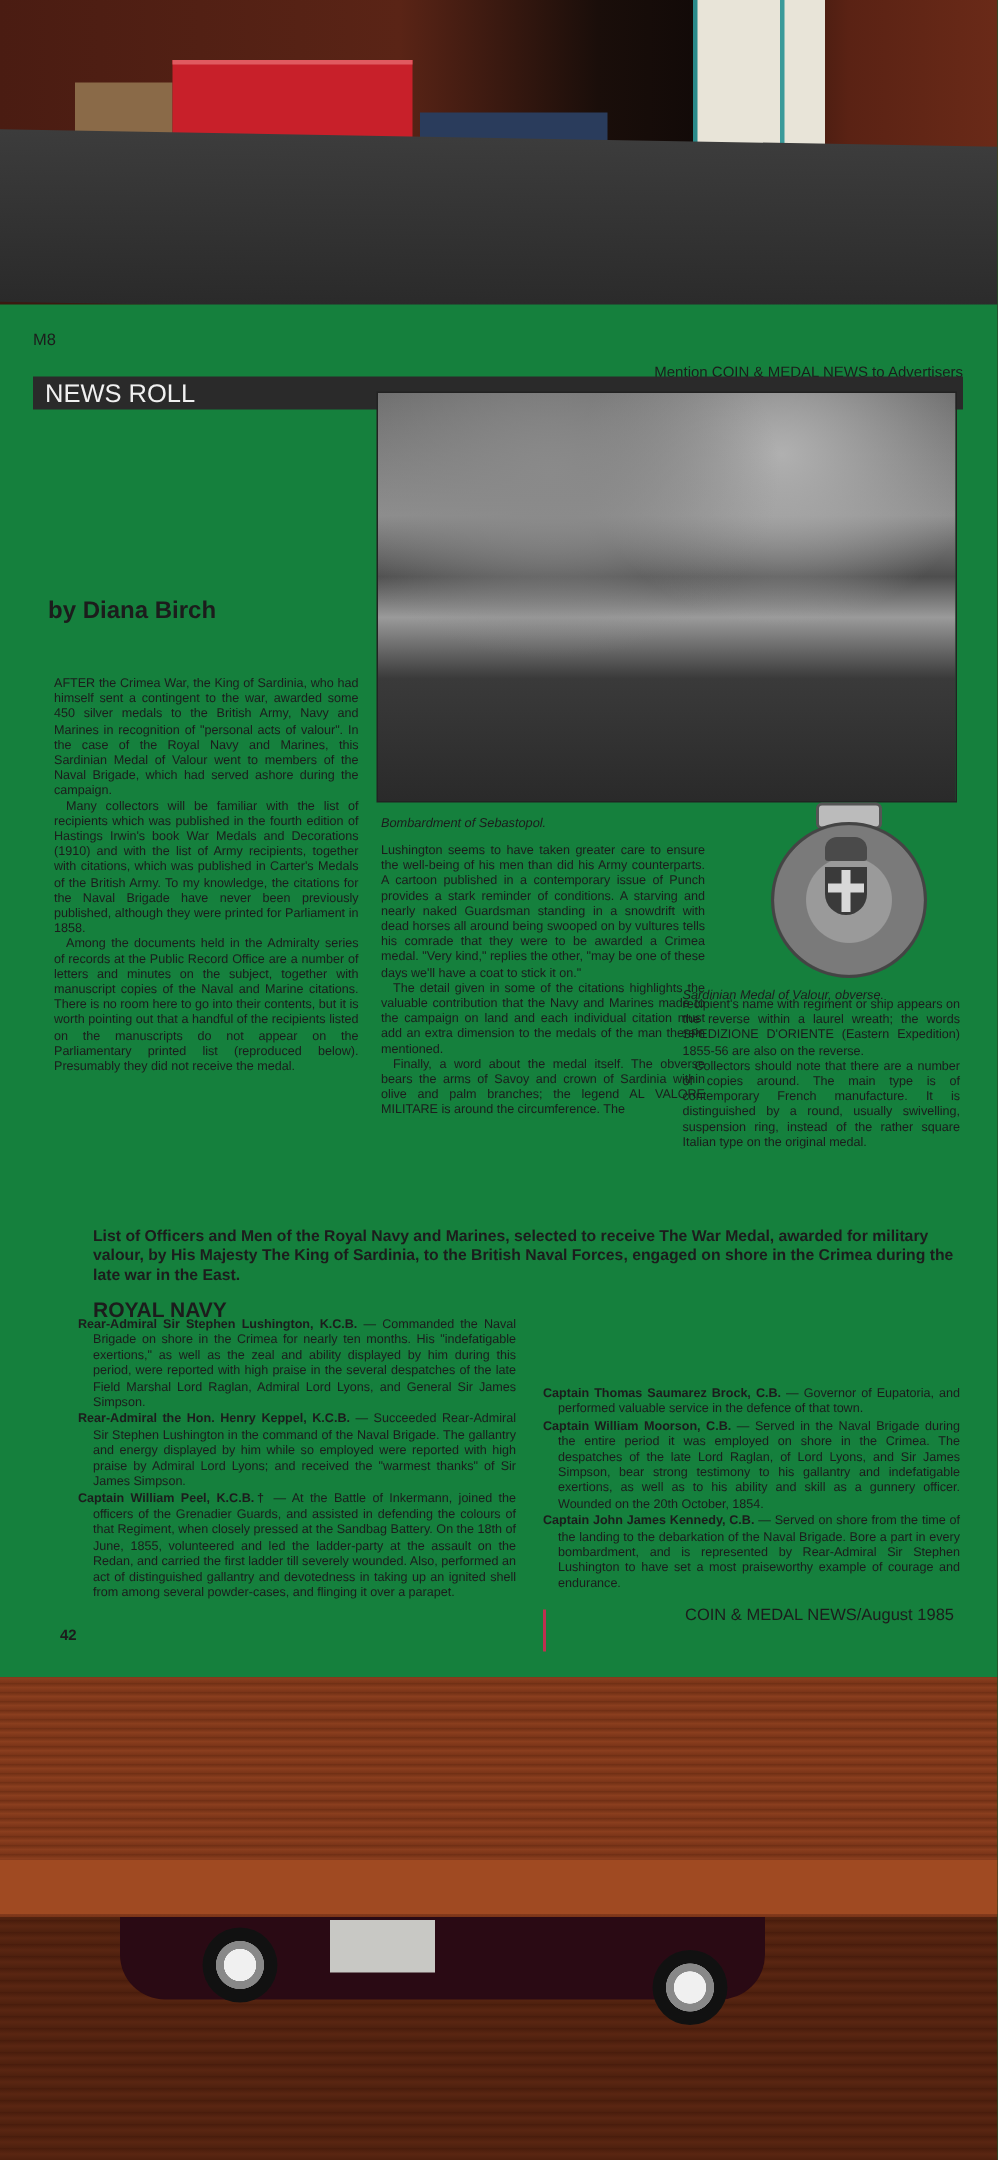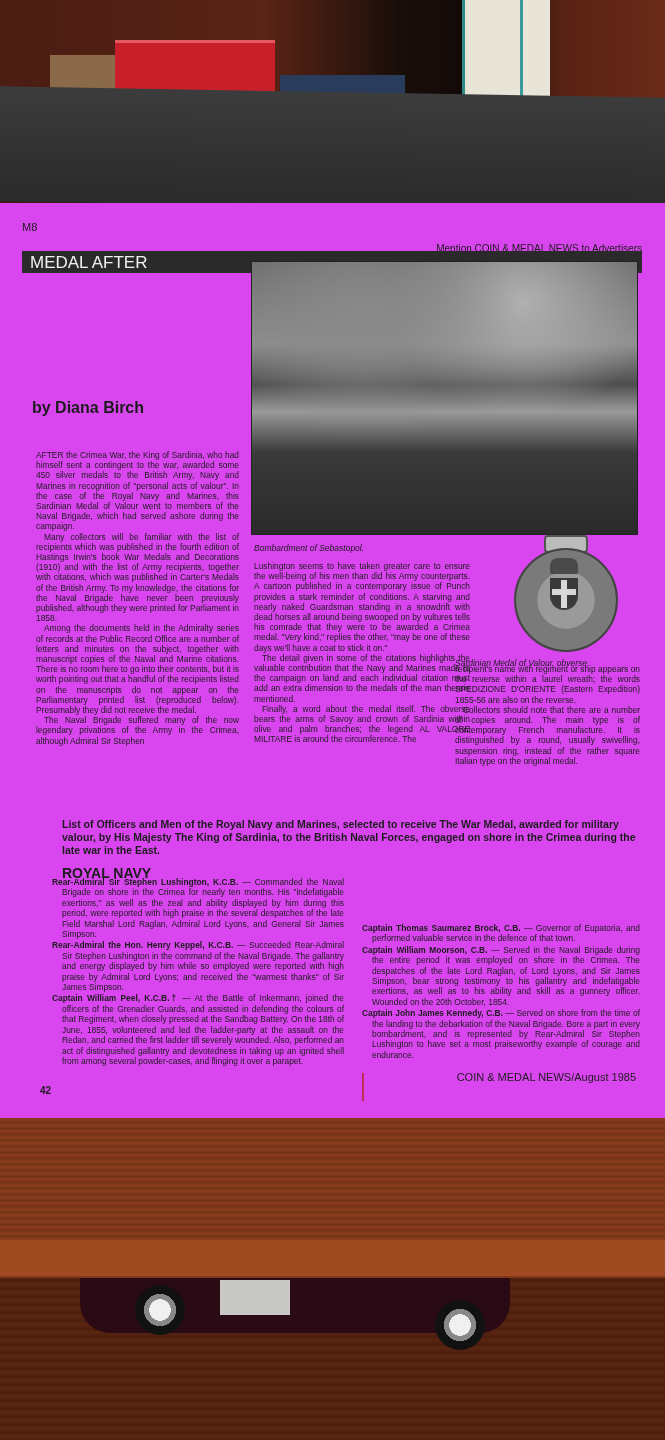--- a/index.html
+++ b/index.html
@@ -32,21 +32,21 @@
     position:absolute; left:0; top:1278px; width:665px; height:162px;
     background:repeating-linear-gradient(0deg,#4e200e 0px,#5a2612 4px,#481c0c 8px);
   }
   .car { position:absolute; left:80px; top:1278px; width:430px; height:55px; background:#2a0a14; border-radius:0 0 30px 30px; }
   .car .win { position:absolute; left:140px; top:2px; width:70px; height:35px; background:#c8c8c4; }
   .wheel { position:absolute; width:50px; height:50px; border-radius:50%; background:radial-gradient(circle,#f0f0f0 0 30%,#888 31% 45%,#111 46%); }
 
   
   .paper {
     position:absolute; left:0; top:203px; width:665px; height:915px;
-    background:#d946ef;
+    background:#15803d;
   }
   .page { position:absolute; left:22px; top:10px; width:620px; height:895px; color:#1c1c1c; }
   .folio { position:absolute; left:0; top:8px; font-size:11px; }
   .mention { position:absolute; right:0; top:30px; font-size:10px; }
   .band { position:absolute; left:0; top:38px; width:620px; height:22px; background:#2a2a2a; }
   .band-label { position:absolute; left:8px; top:40px; color:#f0f0f0; font-size:17px; }
   .headline { position:absolute; left:8px; top:82px; width:215px; font-size:27px; font-weight:bold; line-height:32px; }
   .byline { position:absolute; left:10px; top:186px; font-size:16px; font-weight:bold; }
   .col { position:absolute; font-size:8.4px; line-height:10.2px; text-align:justify; }
   .col p { margin:0; text-indent:8px; }
@@ -94,40 +94,39 @@
 <div class="box-red"></div>
 <div class="box-blue"></div>
 <div class="book-white"></div>
 <div class="board"></div>
 
 <div class="paper">
   <div class="page">
     <div class="folio">M8</div>
     <div class="mention">Mention COIN &amp; MEDAL NEWS to Advertisers</div>
     <div class="band"></div>
-    <div class="band-label">MEDAL AFTER</div>
+    <div class="band-label">NEWS ROLL</div>
 
     <div class="byline">by Diana Birch</div>
 
     <div class="illus"></div>
     <div class="caption cap1">Bombardment of Sebastopol.</div>
 
     <div class="medal-ring"></div>
     <div class="medal"></div>
     <div class="crown"></div>
     <div class="shield"></div>
     <div class="cross-v"></div>
     <div class="cross-h"></div>
     <div class="caption cap2">Sardinian Medal of Valour, obverse.</div>
 
     <div class="col col1">
       <p class="first">AFTER the Crimea War, the King of Sardinia, who had himself sent a contingent to the war, awarded some 450 silver medals to the British Army, Navy and Marines in recognition of "personal acts of valour". In the case of the Royal Navy and Marines, this Sardinian Medal of Valour went to members of the Naval Brigade, which had served ashore during the campaign.</p>
       <p>Many collectors will be familiar with the list of recipients which was published in the fourth edition of Hastings Irwin's book War Medals and Decorations (1910) and with the list of Army recipients, together with citations, which was published in Carter's Medals of the British Army. To my knowledge, the citations for the Naval Brigade have never been previously published, although they were printed for Parliament in 1858.</p>
       <p>Among the documents held in the Admiralty series of records at the Public Record Office are a number of letters and minutes on the subject, together with manuscript copies of the Naval and Marine citations. There is no room here to go into their contents, but it is worth pointing out that a handful of the recipients listed on the manuscripts do not appear on the Parliamentary printed list (reproduced below). Presumably they did not receive the medal.</p>
-      <p>The Naval Brigade suffered many of the now legendary privations of the Army in the Crimea, although Admiral Sir Stephen</p>
     </div>
     <div class="col col2">
       <p class="first">Lushington seems to have taken greater care to ensure the well-being of his men than did his Army counterparts. A cartoon published in a contemporary issue of Punch provides a stark reminder of conditions. A starving and nearly naked Guardsman standing in a snowdrift with dead horses all around being swooped on by vultures tells his comrade that they were to be awarded a Crimea medal. "Very kind," replies the other, "may be one of these days we'll have a coat to stick it on."</p>
       <p>The detail given in some of the citations highlights the valuable contribution that the Navy and Marines made to the campaign on land and each individual citation must add an extra dimension to the medals of the man therein mentioned.</p>
       <p>Finally, a word about the medal itself. The obverse bears the arms of Savoy and crown of Sardinia within olive and palm branches; the legend AL VALORE MILITARE is around the circumference. The</p>
     </div>
     <div class="col col3" style="top:451px;">
       <p class="first">recipient's name with regiment or ship appears on the reverse within a laurel wreath; the words SPEDIZIONE D'ORIENTE (Eastern Expedition) 1855-56 are also on the reverse.</p>
       <p>Collectors should note that there are a number of copies around. The main type is of contemporary French manufacture. It is distinguished by a round, usually swivelling, suspension ring, instead of the rather square Italian type on the original medal.</p>
     </div>

